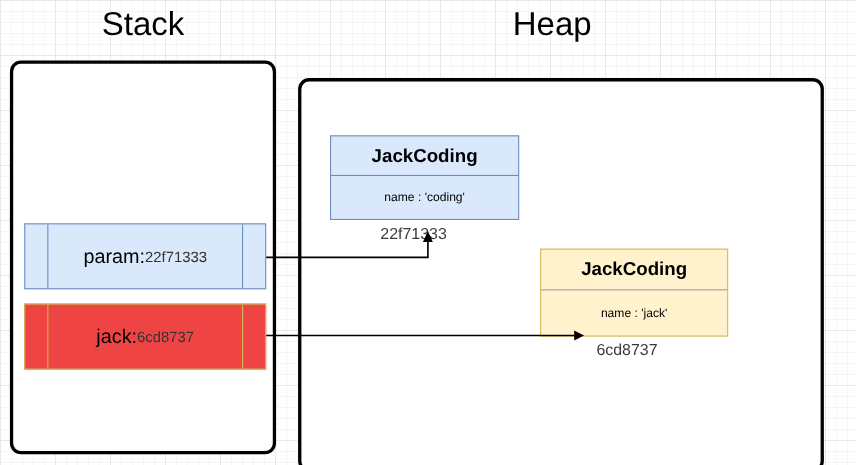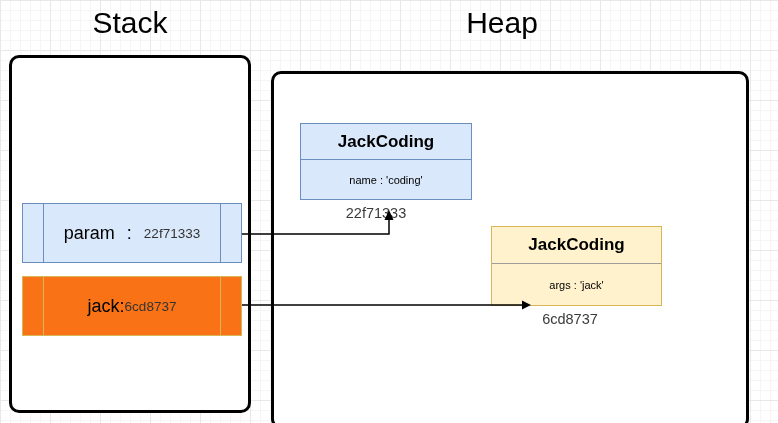--- a/index.html
+++ b/index.html
@@ -52,23 +52,23 @@
     justify-content: center;
     font-size: 18px;
   }
   .frame .bar {
     position: absolute;
     top: 0; bottom: 0;
     width: 0;
   }
   .frame .bar.l { left: 20px; }
   .frame .bar.r { right: 20px; }
-  .frame.blue   { top: 145px; background: #dae8fc; border: 1px solid #6c8ebf; gap: 12px; }
+  .frame.blue   { top: 145px; background: #dae8fc; border: 1px solid #6c8ebf; }
   .frame.blue .bar   { border-left: 1px solid #6c8ebf; }
-  .frame.yellow { top: 218px; background: #f97316; border: 1px solid #d6b656; }
+  .frame.yellow { top: 218px; background: #ef4444; border: 1px solid #d6b656; }
   .frame.yellow .bar { border-left: 1px solid #d6b656; }
   .frame.plain  { top: 287px; height: 59px; background: #ffffff; border: 2px solid #000000; font-size: 25px; }
   .frame.plain .bar  { border-left: 2px solid #000000; }
   .frame .addr { font-size: 13.5px; color: #333; }
 
   
   .obj {
     position: absolute;
     text-align: center;
   }
@@ -139,21 +139,21 @@
   <div class="region heap">
 
     <div class="obj blue">
       <div class="hdr">JackCoding</div>
       <div class="row">name : 'coding'</div>
     </div>
     <div class="ref-label blue">22f71333</div>
 
     <div class="obj yellow">
       <div class="hdr">JackCoding</div>
-      <div class="row">args : 'jack'</div>
+      <div class="row">name : 'jack'</div>
     </div>
     <div class="ref-label yellow">6cd8737</div>
 
   </div>
 
   <svg class="arrows" viewBox="0 0 778 423">
     <g>
       <polyline points="242,234 389,234 389,217" fill="none" stroke="#000" stroke-width="1.5"></polyline>
       <polygon points="389,210 384.5,220 393.5,220" fill="#000"></polygon>
     </g>

